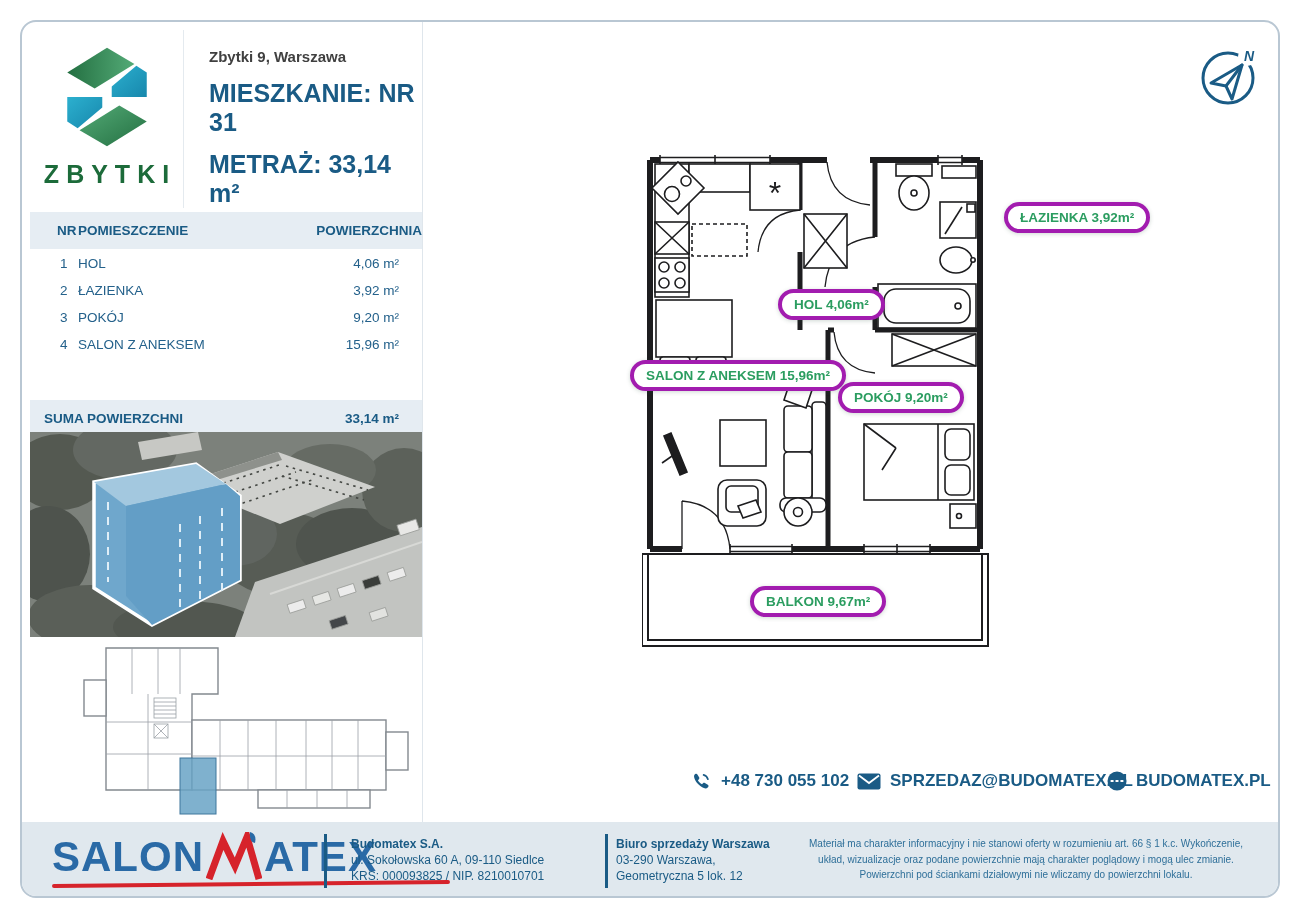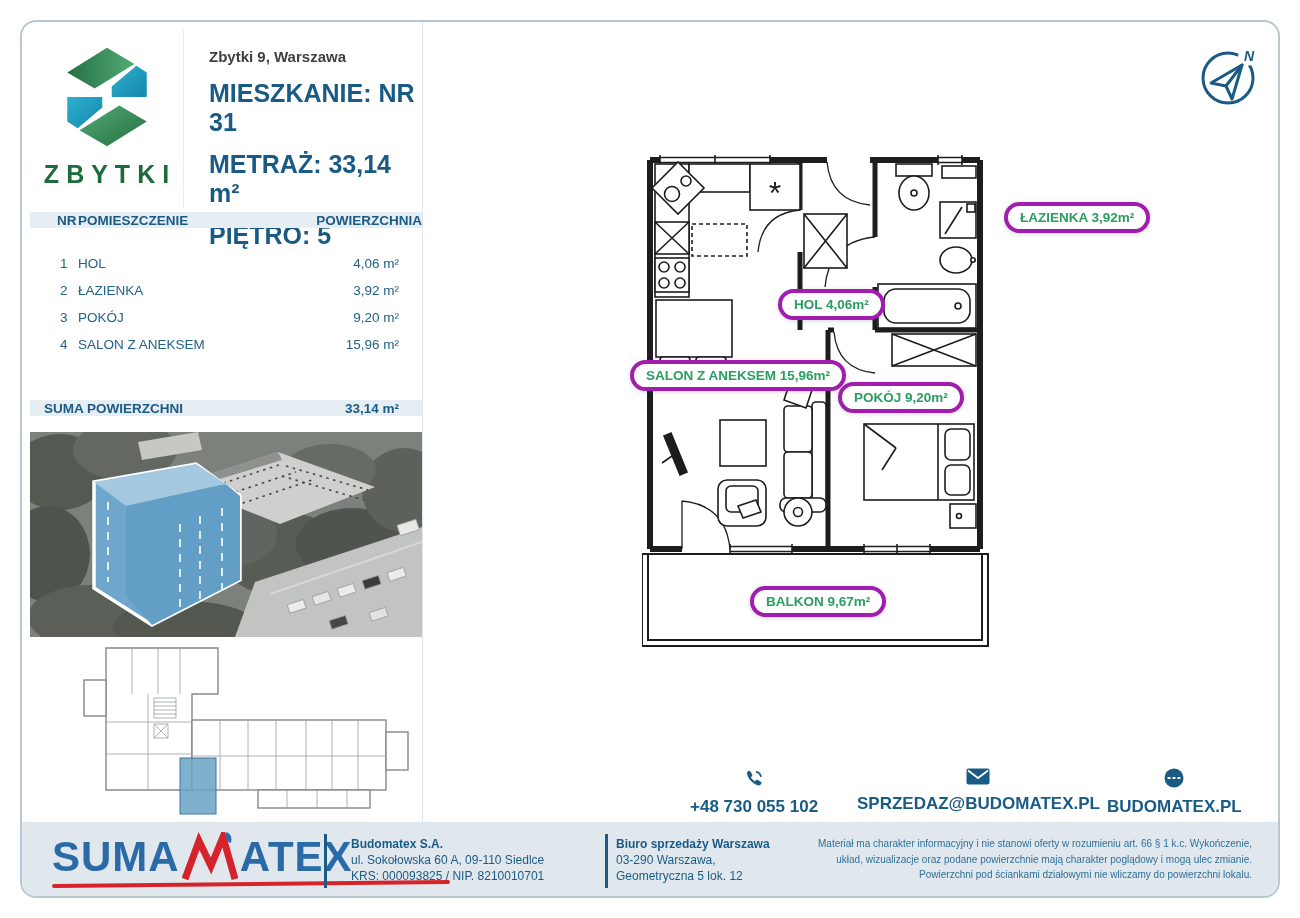--- a/index.html
+++ b/index.html
@@ -16,21 +16,21 @@
   .logo-box svg { display:block; margin:0 auto; }
   .zbytki-word { margin-top:10px; font-size:25px; font-weight:bold; letter-spacing:7px;
                  color:#1c6b3a; padding-left:7px; }
 
   .info-box { position:absolute; left:163px; top:8px; width:237px; height:178px; padding:18px 0 0 24px; }
   .info-address { font-size:15px; font-weight:bold; color:#404040; margin-bottom:14px; }
   .info-row { font-size:25px; margin-bottom:13px; color:#1a5b85; }
   .info-row .lbl { font-weight:600; }
   .info-row .val { font-weight:800; }
 
-  .band { position:absolute; left:8px; width:392px; height:16px; background:#e6edf3;
+  .band { position:absolute; left:8px; width:392px; height:37px; background:#e6edf3;
           display:flex; align-items:center; font-size:13.5px; font-weight:bold; color:#1a5b85; }
   .t-head { top:190px; }
   .t-head .c-nr { width:48px; padding-left:27px; }
   .t-head .c-room { flex:1; }
   .t-head .c-area { }
   .t-rows { position:absolute; left:8px; top:228px; width:392px; }
   .t-row { display:flex; align-items:center; height:27px; font-size:13.5px; color:#24618b; }
   .t-row .c-nr { width:48px; padding-left:30px; }
   .t-row .c-room { flex:1; }
   .t-row .c-area { padding-right:23px; }
@@ -49,21 +49,21 @@
   .pill-lazienka { left:982px; top:180px; }
   .pill-hol     { left:756px; top:267px; }
   .pill-salon   { left:608px; top:338px; }
   .pill-pokoj   { left:816px; top:360px; }
   .pill-balkon  { left:728px; top:564px; }
 
   .compass { position:absolute; left:1176px; top:22px; width:64px; height:64px; }
 
   
   .contact { position:absolute; top:746px; display:flex; align-items:center; gap:9px;
-             font-size:17px; font-weight:bold; color:#1a5b85; height:26px;flex-direction:column; }
+             font-size:17px; font-weight:bold; color:#1a5b85; height:26px; }
   .contact svg { flex:0 0 auto; }
   .ct-phone { left:668px; }
   .ct-email { left:835px; }
   .ct-web   { left:1085px; }
 
   
   .footer-band { position:absolute; left:0; top:800px; width:1258px; height:76px; background:#e0e8ee; }
   .bm-logo { position:absolute; left:30px; top:10px; width:400px; height:56px; }
   .bm-row { display:flex; align-items:flex-end; }
   .bm-txt { font-size:42px; font-weight:800; color:#2a6aa6; letter-spacing:1px; line-height:1; }
@@ -71,21 +71,21 @@
   .bm-underline { position:absolute; left:0px; top:50px; width:398px; height:4px;
                   background:#d6232b; transform:rotate(-0.6deg); border-radius:2px; }
   .f-div { position:absolute; top:12px; width:2.5px; height:54px; background:#1a5b85; }
   .f-div1 { left:302px; }
   .f-div2 { left:583px; }
   .f-col { position:absolute; top:14px; font-size:12px; line-height:16px; color:#1a5b85; }
   .f-col .f-name { font-weight:bold; }
   .f-col1 { left:329px; width:260px; }
   .f-col2 { left:594px; width:200px; }
   .f-disclaimer { position:absolute; right:28px; top:14px; width:452px; font-size:10px;
-                  line-height:15.5px; color:#2e6f99; text-align:right; }
+                  line-height:15.5px; color:#2e6f99; text-align:center; }
 </style>
 </head>
 <body>
 
 <div class="page">
   <div class="frame">
     <div class="vdivider"></div>
 
     <div class="logo-box">
       <svg width="96" height="106" viewBox="0 0 100 112">
@@ -405,21 +405,21 @@
         <rect x="3.4" y="9.1" width="3.4" height="1.9" rx="0.9" fill="#ffffff"></rect>
         <rect x="8.3" y="9.1" width="3.4" height="1.9" rx="0.9" fill="#ffffff"></rect>
         <rect x="13.2" y="9.1" width="3.4" height="1.9" rx="0.9" fill="#ffffff"></rect>
       </svg>
       <span>BUDOMATEX.PL</span>
     </div>
 
     <div class="footer-band">
       <div class="bm-logo">
         <div class="bm-row">
-          <span class="bm-txt">SUMA</span>
+          <span class="bm-txt">SALON</span>
           <svg class="bm-m" width="56" height="48" viewBox="0 0 56 48">
             <path d="M3,47 L17,9 L29,34 L41,5 L53,47" fill="none" stroke="#d6232b" stroke-width="7" stroke-linejoin="miter"></path>
             <path d="M44,0 q7,2 5,11 q-6,-1 -5,-11 z" fill="#2a6aa6"></path>
           </svg>
           <span class="bm-txt">ATEX</span>
         </div>
         <div class="bm-underline"></div>
       </div>
       <div class="f-div f-div1"></div>
       <div class="f-col f-col1">

